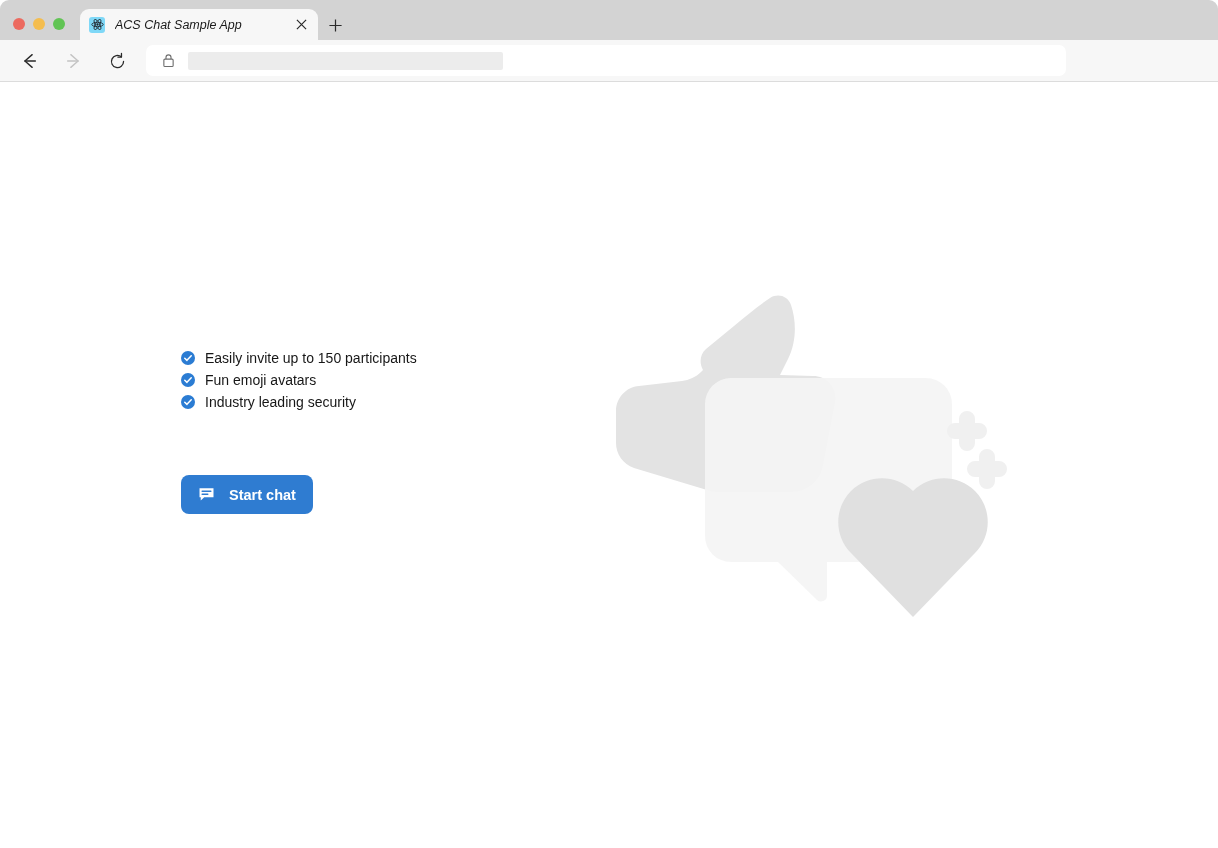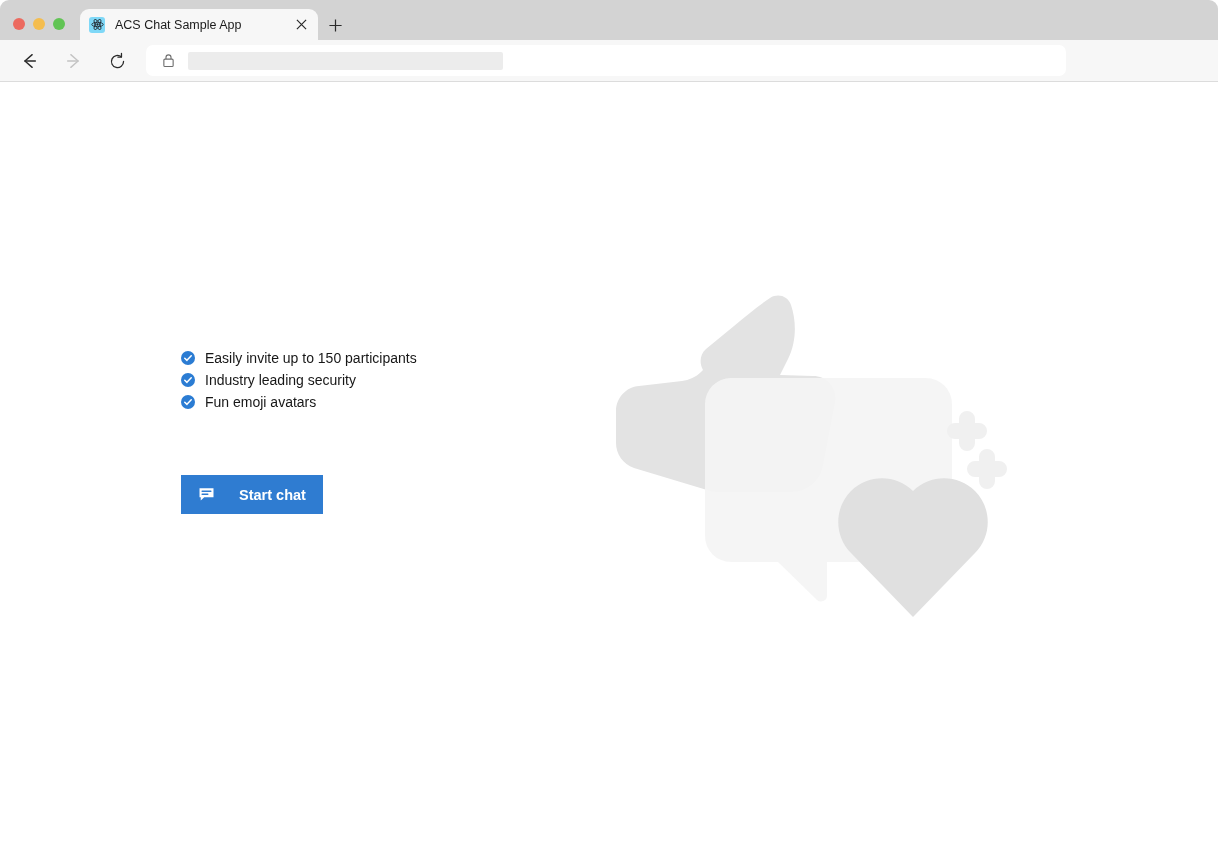--- a/index.html
+++ b/index.html
@@ -49,20 +49,21 @@
   #tab {
     position: absolute;
     left: 80px; top: 9px;
     width: 238px;
     height: 31px;
     background: #f7f7f7;
     border-top-left-radius: 9px;
     border-top-right-radius: 9px;
     display: flex;
     align-items: center;
+    font-style: italic;
   }
 
   #favicon {
     width: 16px; height: 16px;
     margin-left: 9px;
     border-radius: 3px;
     background: #7fd8f7;
     display: flex;
     align-items: center;
     justify-content: center;
@@ -239,26 +240,26 @@
     margin-left: 10px;
     font-size: 14px;
     color: #171717;
     line-height: 22px;
   }
 
   #start-chat {
     margin-top: 62px;
     display: inline-flex;
     align-items: center;
-    gap: 24px;
+    gap: 14px;
     height: 39px;
     padding: 0 17px;
     background: #2f7cd1;
     border: none;
-    border-radius: 0;
+    border-radius: 8px;
     color: #ffffff;
     font-family: "Liberation Sans", sans-serif;
     font-size: 14.5px;
     font-weight: bold;
   }
   #start-chat-icon { width: 17px; height: 17px; display: block; flex: none; }
 
   
   #illustration {
     position: absolute;
@@ -375,31 +376,31 @@
           <span class="feature-text">Easily invite up to 150 participants</span>
         </li>
 
         <li class="feature">
           <span class="feature-icon">
             <svg width="14" height="14" viewBox="0 0 16 16">
               <circle cx="8" cy="8" r="8" fill="#2b7cd3"></circle>
               <path d="M4.3 8.3 L6.8 10.7 L11.7 5.5" stroke="#ffffff" stroke-width="1.7" fill="none" stroke-linecap="round" stroke-linejoin="round"></path>
             </svg>
           </span>
-          <span class="feature-text">Industry leading security</span>
+          <span class="feature-text">Fun emoji avatars</span>
         </li>
 
         <li class="feature">
           <span class="feature-icon">
             <svg width="14" height="14" viewBox="0 0 16 16">
               <circle cx="8" cy="8" r="8" fill="#2b7cd3"></circle>
               <path d="M4.3 8.3 L6.8 10.7 L11.7 5.5" stroke="#ffffff" stroke-width="1.7" fill="none" stroke-linecap="round" stroke-linejoin="round"></path>
             </svg>
           </span>
-          <span class="feature-text">Fun emoji avatars</span>
+          <span class="feature-text">Industry leading security</span>
         </li>
       </ul>
 
       <button id="start-chat">
         <span id="start-chat-icon">
           <svg width="17" height="17" viewBox="0 0 18 18">
             <path d="M1.6 2.4 H16.4 V12.0 H6.6 L2.9 15.3 V12.0 H1.6 Z" fill="#ffffff"></path>
             <path d="M4.4 5.5 H13.6" stroke="#2f7cd1" stroke-width="1.5" stroke-linecap="round"></path>
             <path d="M4.4 8.7 H10.4" stroke="#2f7cd1" stroke-width="1.5" stroke-linecap="round"></path>
           </svg>

